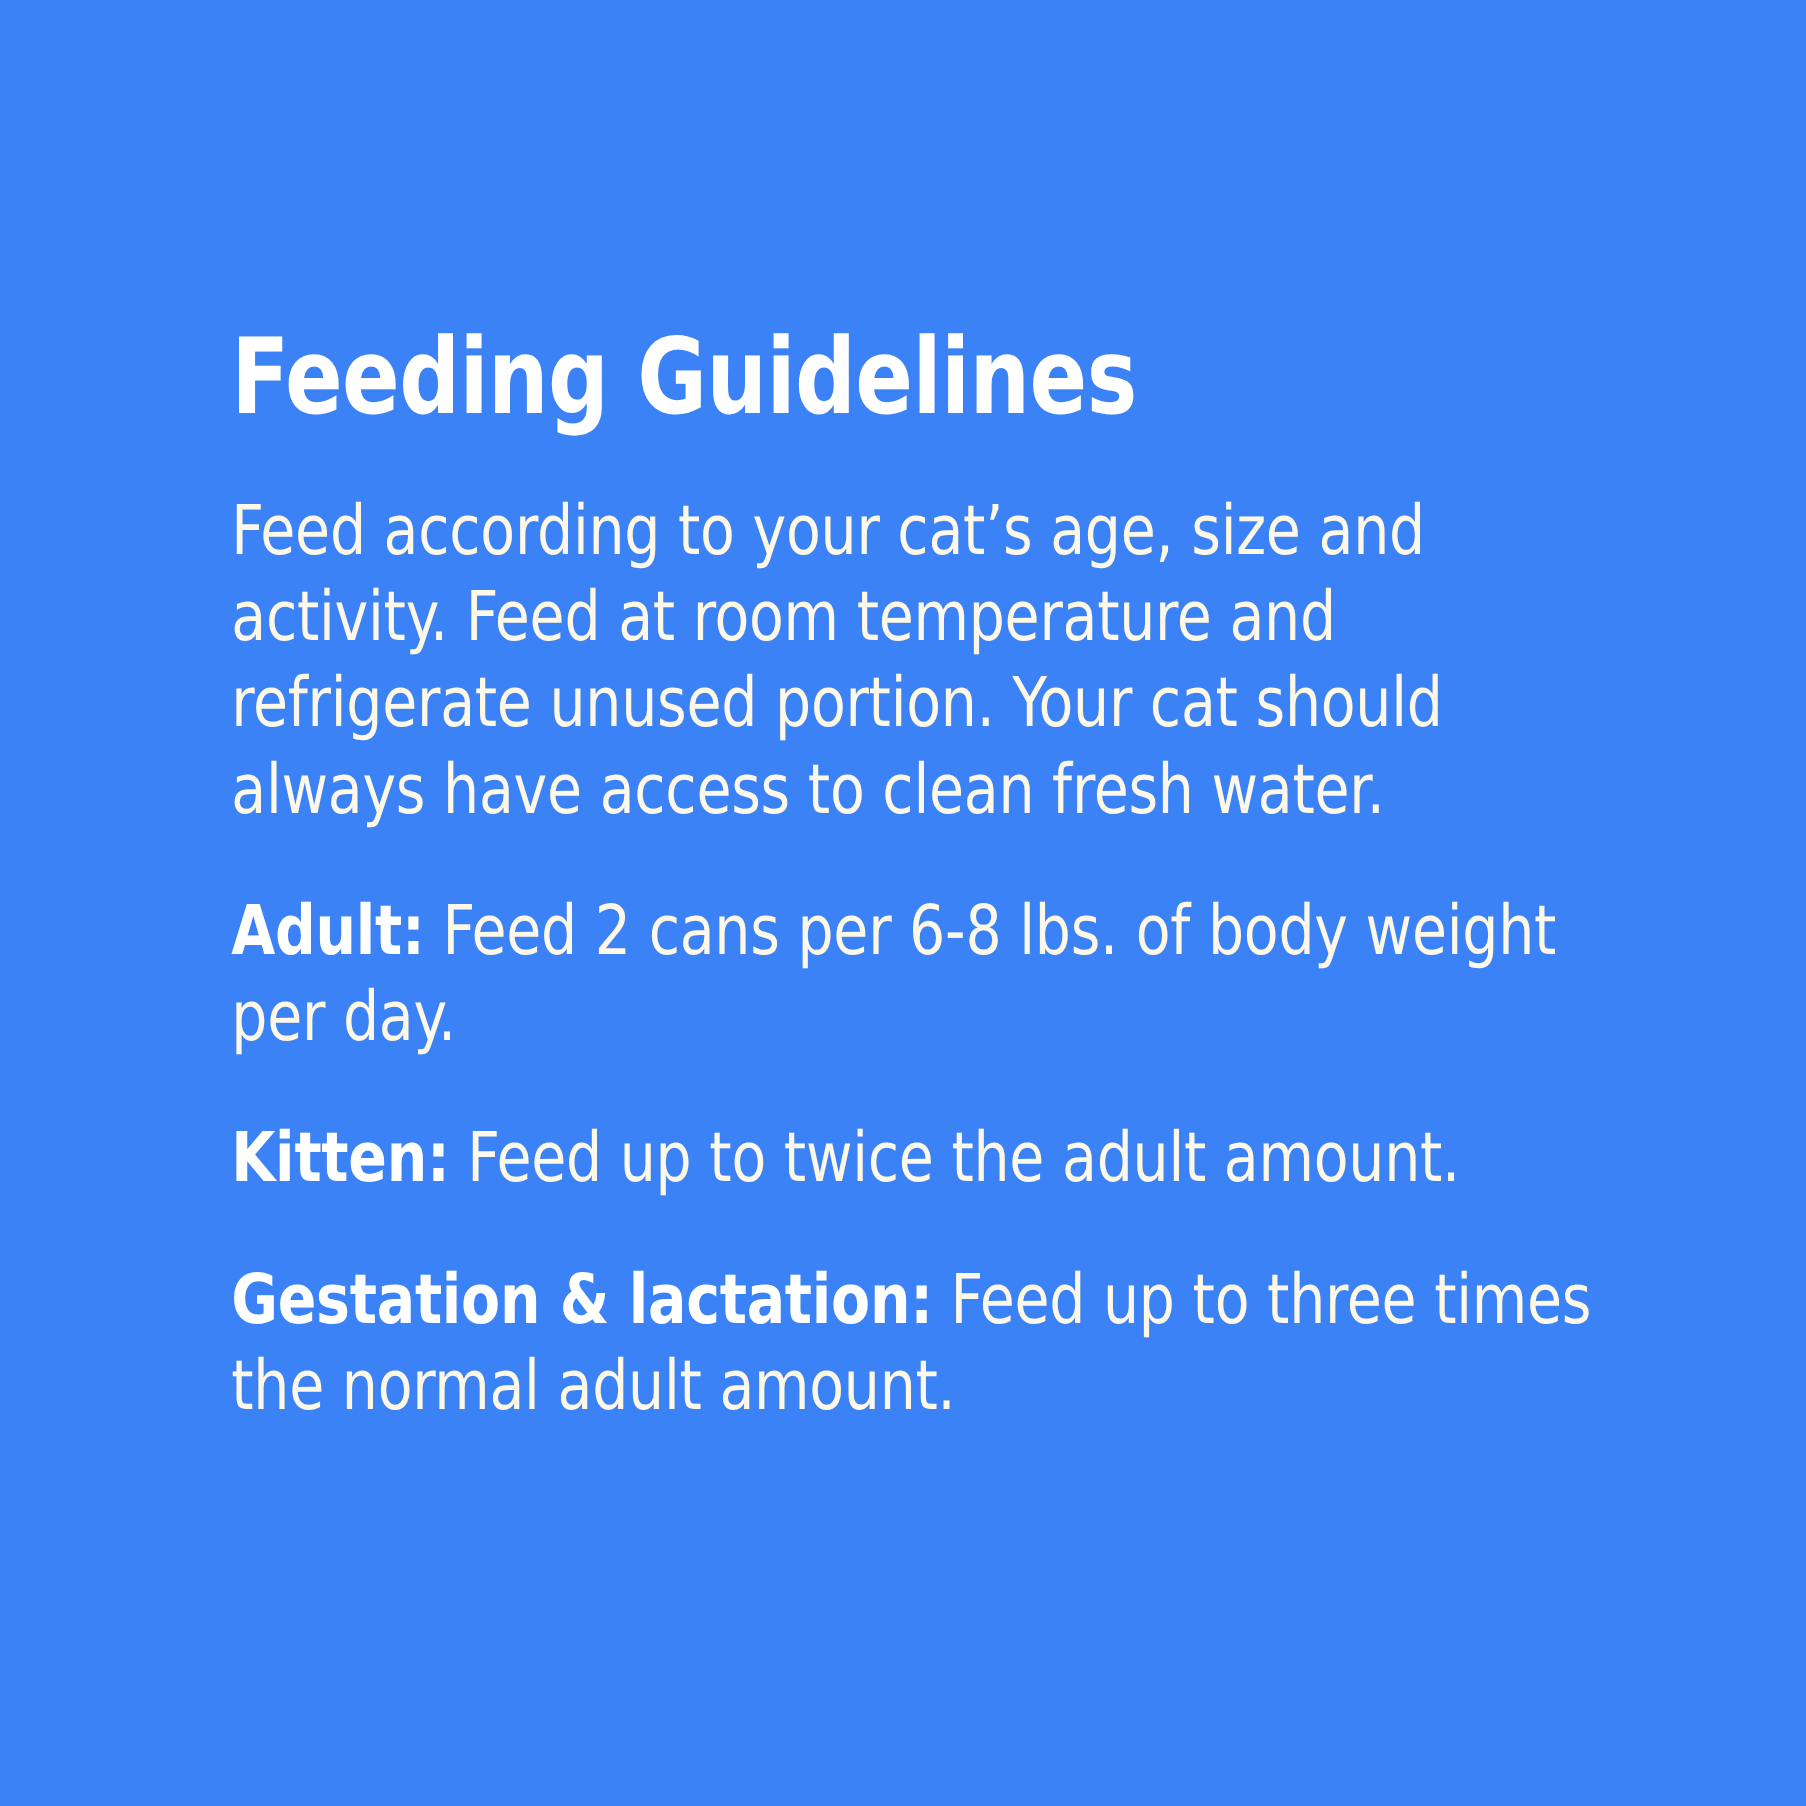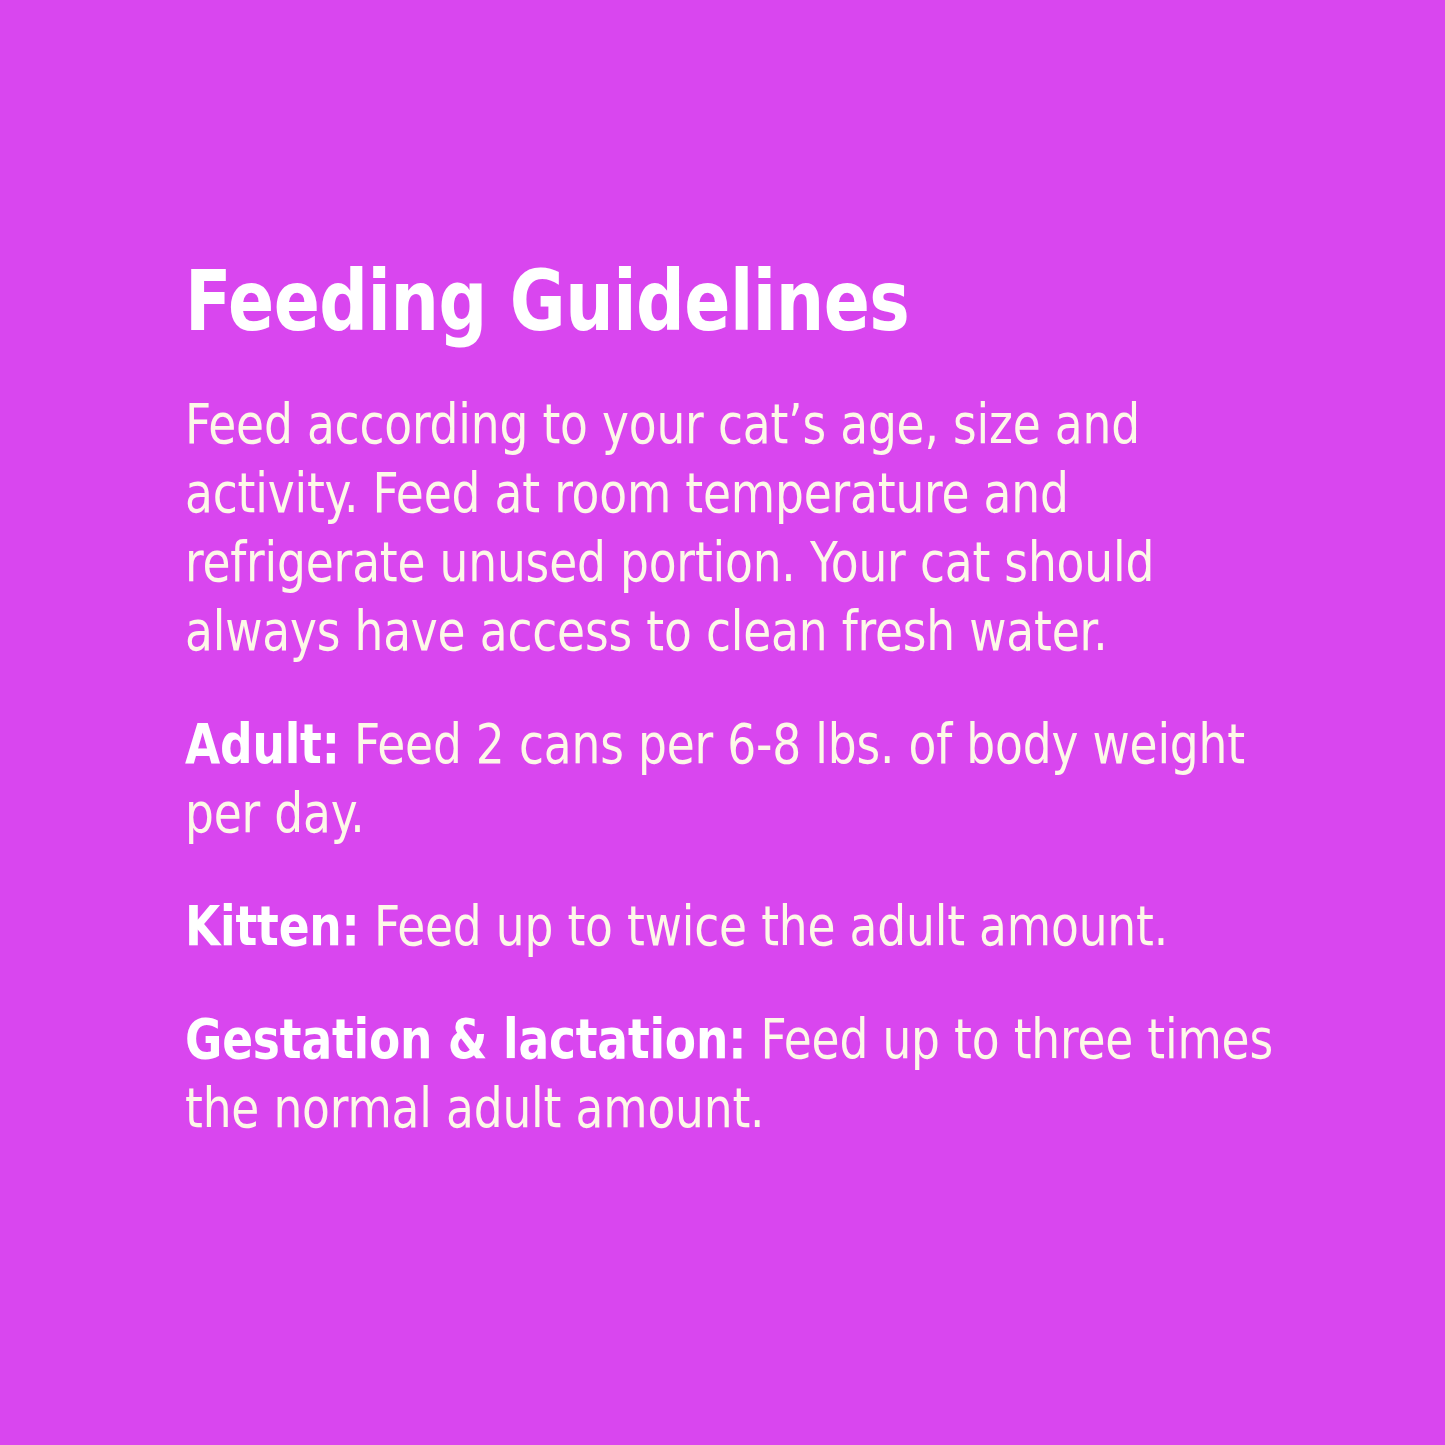--- a/index.html
+++ b/index.html
@@ -63,21 +63,21 @@
   }
 
   .label {
     font-weight: 700;
     color: #FFFFFF;
   }
 </style>
 </head>
 <body>
 
-<div id="panel" style="background: #d946ef;">
+<div id="panel" style="background: #3b82f6;">
 
   <div id="content">
 
     <h1 class="page-title" style="color: rgb(255, 255, 255);">Feeding Guidelines</h1>
 
     <p class="para" style="color: rgb(253, 248, 232);">Feed according to your cat’s age, size and activity. Feed at room temperature and refrigerate unused portion. Your cat should always have access to clean fresh water.</p>
 
     <p class="para" style="color: rgb(253, 248, 232);">
       <span class="label" style="color: rgb(255, 255, 255);">Adult:</span><span> Feed 2 cans per 6-8 lbs. of body weight per day.</span>
     </p>

